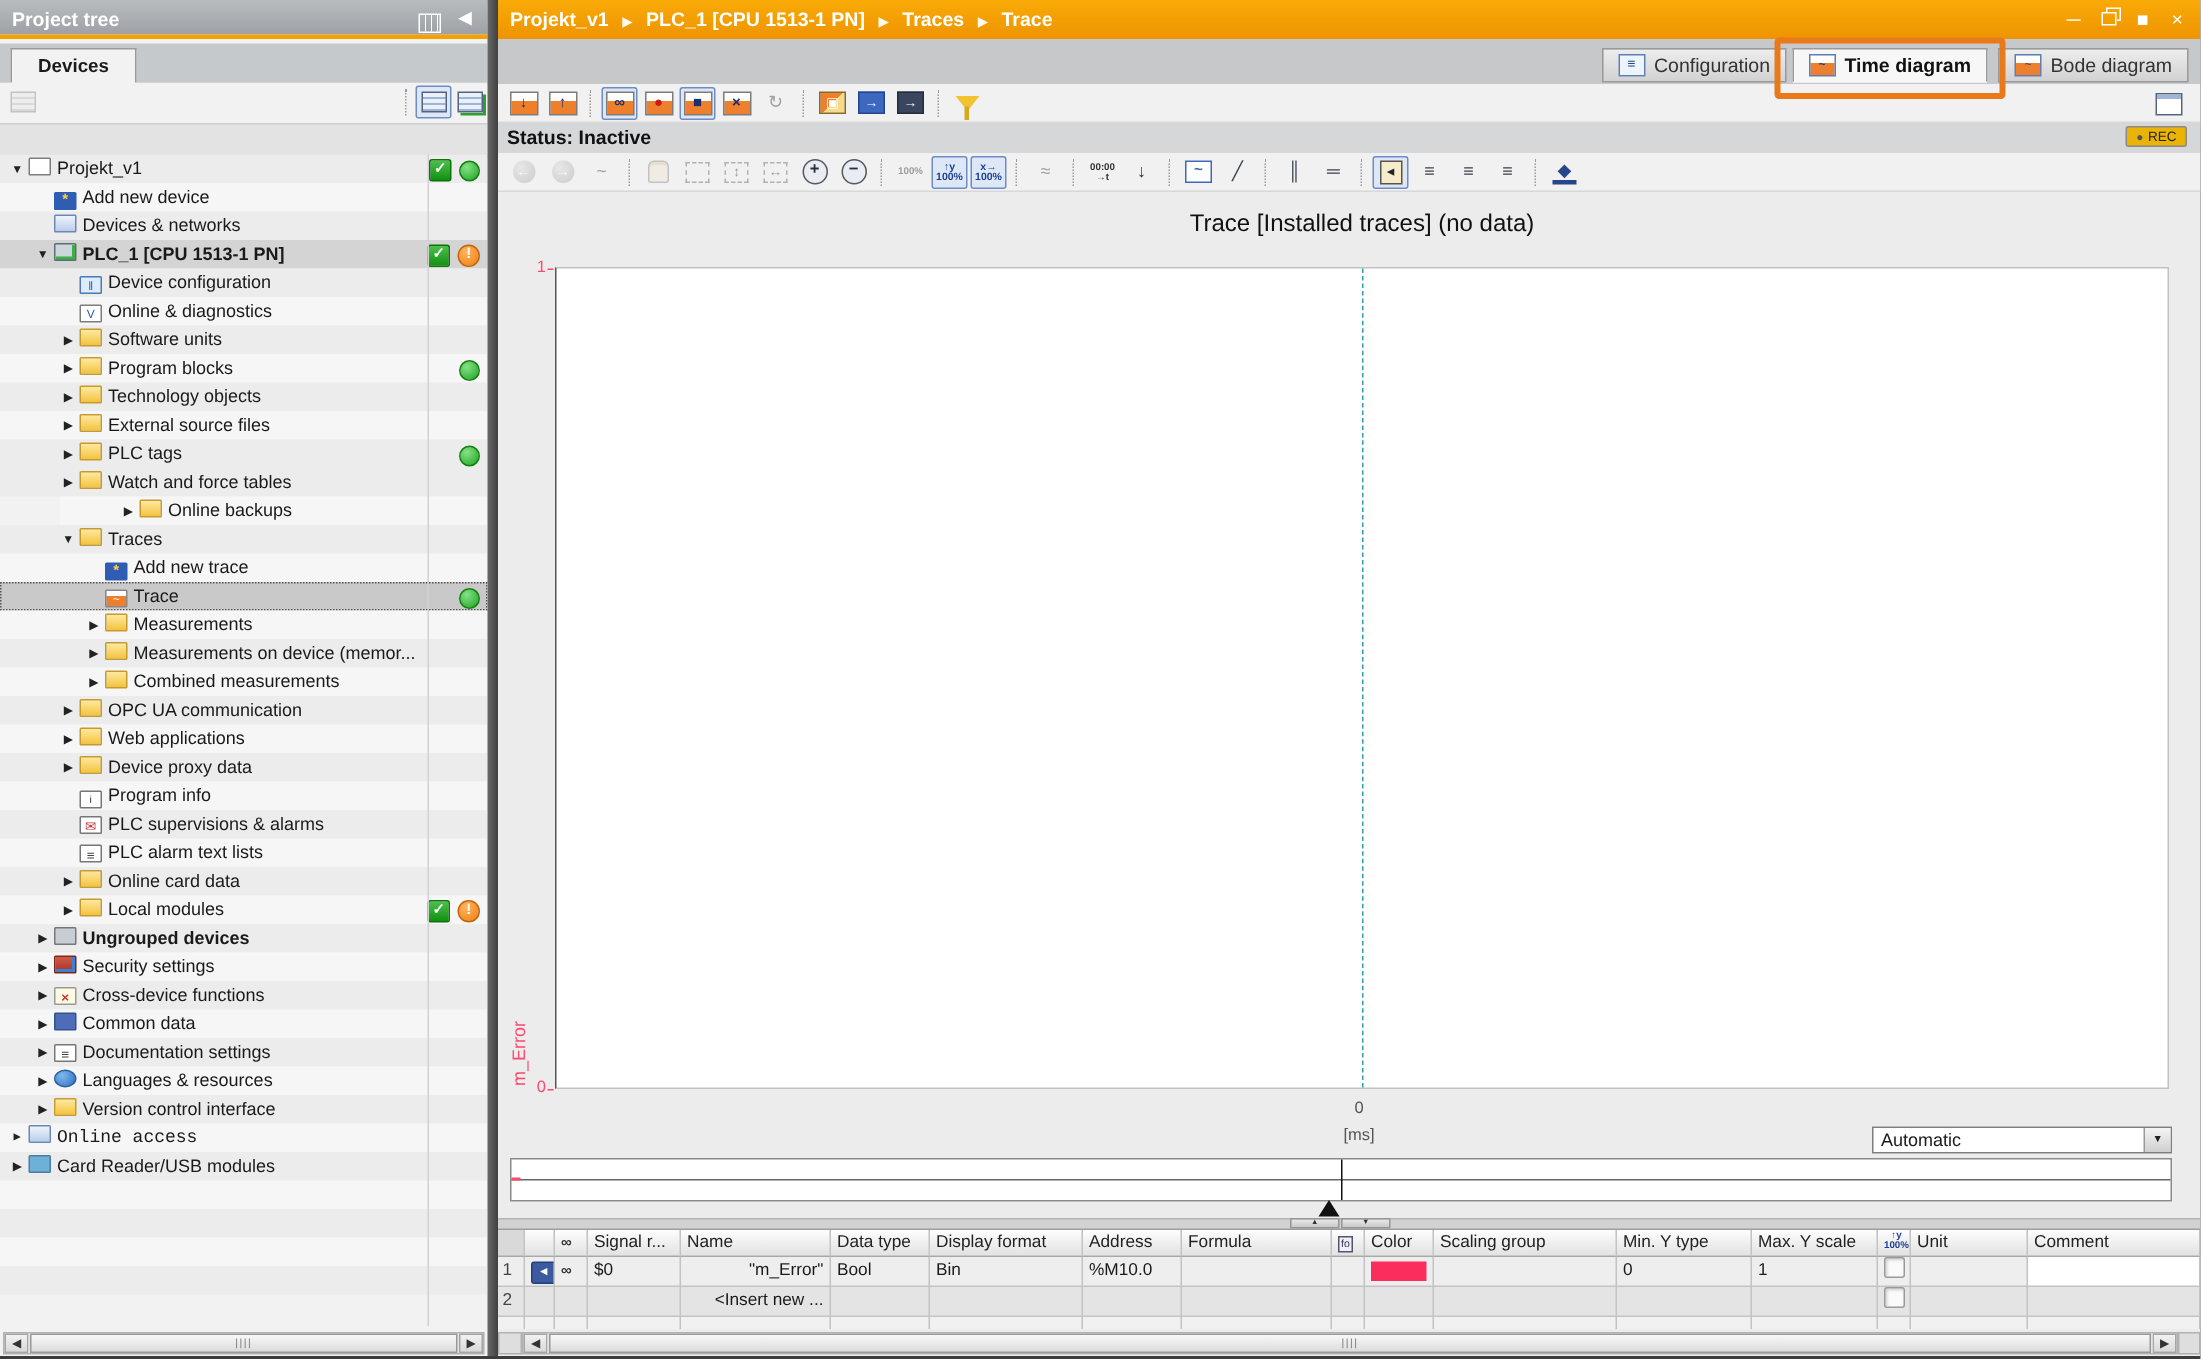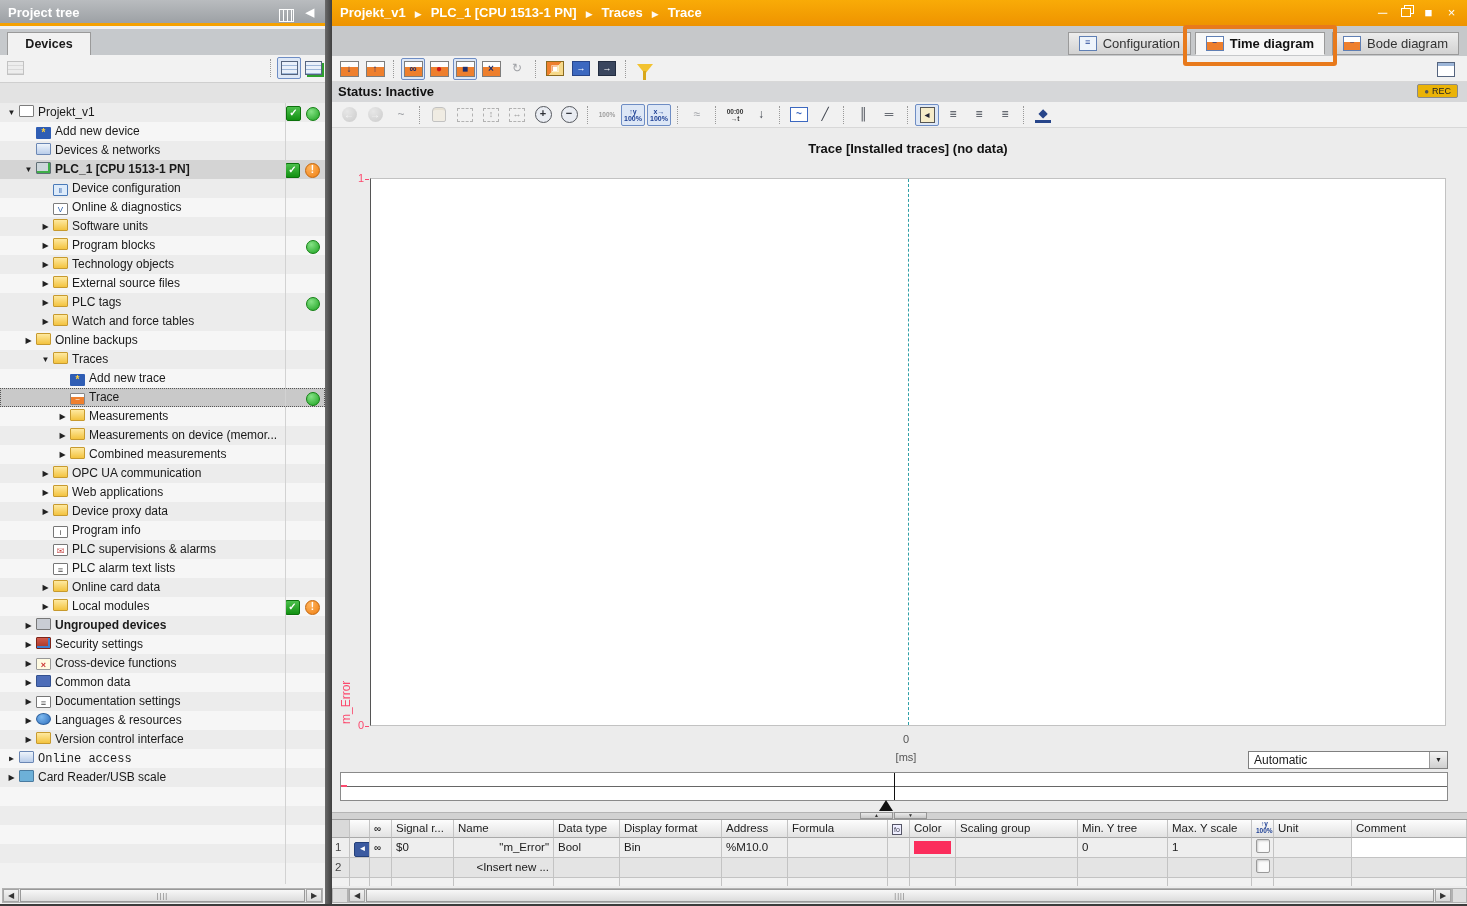--- a/index.html
+++ b/index.html
@@ -99,21 +99,21 @@
   .sh-funnel:after{content:"";position:absolute;left:-2px;top:-3px;width:3px;height:9px;background:#d8a71c}
   .sh-hand{display:inline-block;width:12px;height:13px;background:#efe7d4;border:1px solid #8a8a8a;border-radius:4px 4px 2px 2px;box-shadow:inset 0 3px 0 -1px #d9ccae}
   .sh-zbox{display:inline-block;width:14px;height:12px;border:1px dashed #666;font-size:9px;line-height:11px;text-align:center;color:#333}
   .sh-door{display:inline-block;width:13px;height:14px;border:1px solid #555;background:#f6ecc9;color:#223;font-size:10px;line-height:13px;text-align:center}
   .sh-table{display:inline-block;width:15px;height:12px;border:1px solid #55647e;background:repeating-linear-gradient(#e9f0fa 0 3px,#9db6d8 3px 4px)}
   .sh-table.grayed{border-color:#8a8a8a;background:repeating-linear-gradient(#e7e7e7 0 3px,#bdbdbd 3px 4px)}
   .sh-win{display:inline-block;width:16px;height:13px;border:1px solid #55647e;background:#fff;box-shadow:inset 0 3px 0 #9db6d8}
   .tb1-right{position:absolute;right:8px;top:58px}
 
   
-  .chart-title{position:absolute;left:38px;top:141px;width:1076px;text-align:center;font-weight:bold;font-size:13px;color:#111}
+  .chart-title{position:absolute;left:38px;top:141px;width:1076px;text-align:center;font-weight:normal;font-size:16px;color:#111}
   .plot{position:absolute;left:38px;top:178px;width:1076px;height:548px;background:#fff;border:1px solid #c2c2c2;border-left:1px solid #555;box-sizing:border-box}
   .plot-dash{position:absolute;left:50%;top:0;bottom:0;width:0;border-left:1px dashed #2fa0a8}
   .ytick{position:absolute;left:16px;width:16px;text-align:right;color:#fb4a6e;font-size:11px}
   .ytick:after{content:"";position:absolute;right:-5px;top:7px;width:4px;height:1px;background:#fb4a6e}
   .ylab{position:absolute;left:7px;top:724px;transform:rotate(-90deg);transform-origin:0 0;color:#fb4a6e;font-size:12px;white-space:nowrap}
   .xtick{position:absolute;left:566px;top:733px;width:16px;text-align:center;color:#555;font-size:11px}
   .xunit{position:absolute;left:546px;top:751px;width:56px;text-align:center;color:#555;font-size:11px}
   .dd{position:absolute;left:916px;top:751px;width:200px;height:18px;border:1px solid #7f7f7f;background:#fff;display:flex;box-sizing:border-box;cursor:pointer}
   .dd-val{flex:1;padding:1px 5px;font-size:12px;line-height:15px}
   .dd-btn{width:17px;background:linear-gradient(#f4f4f4,#cfcfcf);border-left:1px solid #9a9a9a;text-align:center;font-size:7px;line-height:16px;color:#222}
@@ -199,21 +199,21 @@
             <span class="st-sp"></span>
             <span class="st-dot"></span>
           </span></div>
         <div class="trow odd" style="padding-left: 39px;"><span class="texp">▶</span><span class="ticon ic-folder"></span><span class="tlabel">Technology objects</span></div>
         <div class="trow even" style="padding-left: 39px;"><span class="texp">▶</span><span class="ticon ic-folder"></span><span class="tlabel">External source files</span></div>
         <div class="trow odd" style="padding-left: 39px;"><span class="texp">▶</span><span class="ticon ic-folder"></span><span class="tlabel">PLC tags</span><span class="tstat">
             <span class="st-sp"></span>
             <span class="st-dot"></span>
           </span></div>
         <div class="trow odd" style="padding-left: 39px;"><span class="texp">▶</span><span class="ticon ic-folder"></span><span class="tlabel">Watch and force tables</span></div>
-        <div class="trow even" style="padding-left: 22px;"><span class="texp">▶</span><span class="ticon ic-folder"></span><span class="tlabel">Online backups</span></div>
+        <div class="trow even" style="padding-left: 39px; margin-left: 40px;"><span class="texp">▶</span><span class="ticon ic-folder"></span><span class="tlabel">Online backups</span></div>
         <div class="trow odd" style="padding-left: 39px;"><span class="texp">▼</span><span class="ticon ic-folder"></span><span class="tlabel">Traces</span></div>
         <div class="trow even" style="padding-left: 56px;"><span class="texp"></span><span class="ticon ic-add">*</span><span class="tlabel">Add new trace</span></div>
         <div class="trow odd sel" style="padding-left: 56px;"><span class="texp"></span><span class="ticon ic-trace">~</span><span class="tlabel">Trace</span><span class="tstat">
             <span class="st-sp"></span>
             <span class="st-dot"></span>
           </span></div>
         <div class="trow even" style="padding-left: 56px;"><span class="texp">▶</span><span class="ticon ic-folder"></span><span class="tlabel">Measurements</span></div>
         <div class="trow odd" style="padding-left: 56px;"><span class="texp">▶</span><span class="ticon ic-folder"></span><span class="tlabel">Measurements on device (memor...</span></div>
         <div class="trow even" style="padding-left: 56px;"><span class="texp">▶</span><span class="ticon ic-folder"></span><span class="tlabel">Combined measurements</span></div>
         <div class="trow odd" style="padding-left: 39px;"><span class="texp">▶</span><span class="ticon ic-folder"></span><span class="tlabel">OPC UA communication</span></div>
@@ -228,21 +228,21 @@
             <span class="st-warn">!</span>
           </span></div>
         <div class="trow odd b" style="padding-left: 22px;"><span class="texp">▶</span><span class="ticon ic-gray2"></span><span class="tlabel">Ungrouped devices</span></div>
         <div class="trow even" style="padding-left: 22px;"><span class="texp">▶</span><span class="ticon ic-sec"></span><span class="tlabel">Security settings</span></div>
         <div class="trow odd" style="padding-left: 22px;"><span class="texp">▶</span><span class="ticon ic-cross">×</span><span class="tlabel">Cross-device functions</span></div>
         <div class="trow even" style="padding-left: 22px;"><span class="texp">▶</span><span class="ticon ic-comm"></span><span class="tlabel">Common data</span></div>
         <div class="trow odd" style="padding-left: 22px;"><span class="texp">▶</span><span class="ticon ic-list">≡</span><span class="tlabel">Documentation settings</span></div>
         <div class="trow even" style="padding-left: 22px;"><span class="texp">▶</span><span class="ticon ic-globe"></span><span class="tlabel">Languages &amp; resources</span></div>
         <div class="trow odd" style="padding-left: 22px;"><span class="texp">▶</span><span class="ticon ic-folder"></span><span class="tlabel">Version control interface</span></div>
         <div class="trow even" style="padding-left: 5px; font-family: Liberation Mono, monospace;"><span class="texp">▶</span><span class="ticon ic-net"></span><span class="tlabel">Online access</span></div>
-        <div class="trow odd" style="padding-left: 5px;"><span class="texp">▶</span><span class="ticon ic-card"></span><span class="tlabel">Card Reader/USB scale</span></div>
+        <div class="trow odd" style="padding-left: 5px;"><span class="texp">▶</span><span class="ticon ic-card"></span><span class="tlabel">Card Reader/USB modules</span></div>
         <div class="trow even"></div>
         <div class="trow odd"></div>
         <div class="trow even"></div>
         <div class="trow odd"></div>
       </div>
     <div class="tree-vline"></div>
     <div class="lp-hscroll hscroll">
       <span class="sb-btn">◀</span>
       <span class="sb-track">
           <span class="sb-thumb">||||</span>
@@ -448,21 +448,21 @@
           <div class="cell" style="width: 22px;"><span class="glasses">∞</span></div>
           <div class="cell" style="width: 62px;">Signal r...</div>
           <div class="cell" style="width: 100px;">Name</div>
           <div class="cell" style="width: 66px;">Data type</div>
           <div class="cell" style="width: 102px;">Display format</div>
           <div class="cell" style="width: 66px;">Address</div>
           <div class="cell" style="width: 100px;">Formula</div>
           <div class="cell" style="width: 22px;"><span class="fo-ico">fo</span></div>
           <div class="cell" style="width: 46px;">Color</div>
           <div class="cell" style="width: 122px;">Scaling group</div>
-          <div class="cell" style="width: 90px;">Min. Y tree</div>
+          <div class="cell" style="width: 90px;">Min. Y type</div>
           <div class="cell" style="width: 84px;">Max. Y scale</div>
           <div class="cell" style="width: 22px;"><span class="y100h">↑y
 100%</span></div>
           <div class="cell" style="width: 78px;">Unit</div>
           <div class="cell" style="width: 115px;">Comment</div>
         </div>
         <div class="srow r1">
           <div class="cell numc" style="width: 18px;">1</div>
           <div class="cell" style="width: 20px;"><span class="rec-tag">◄</span></div>
           <div class="cell" style="width: 22px;"><span class="glasses">∞</span></div>

